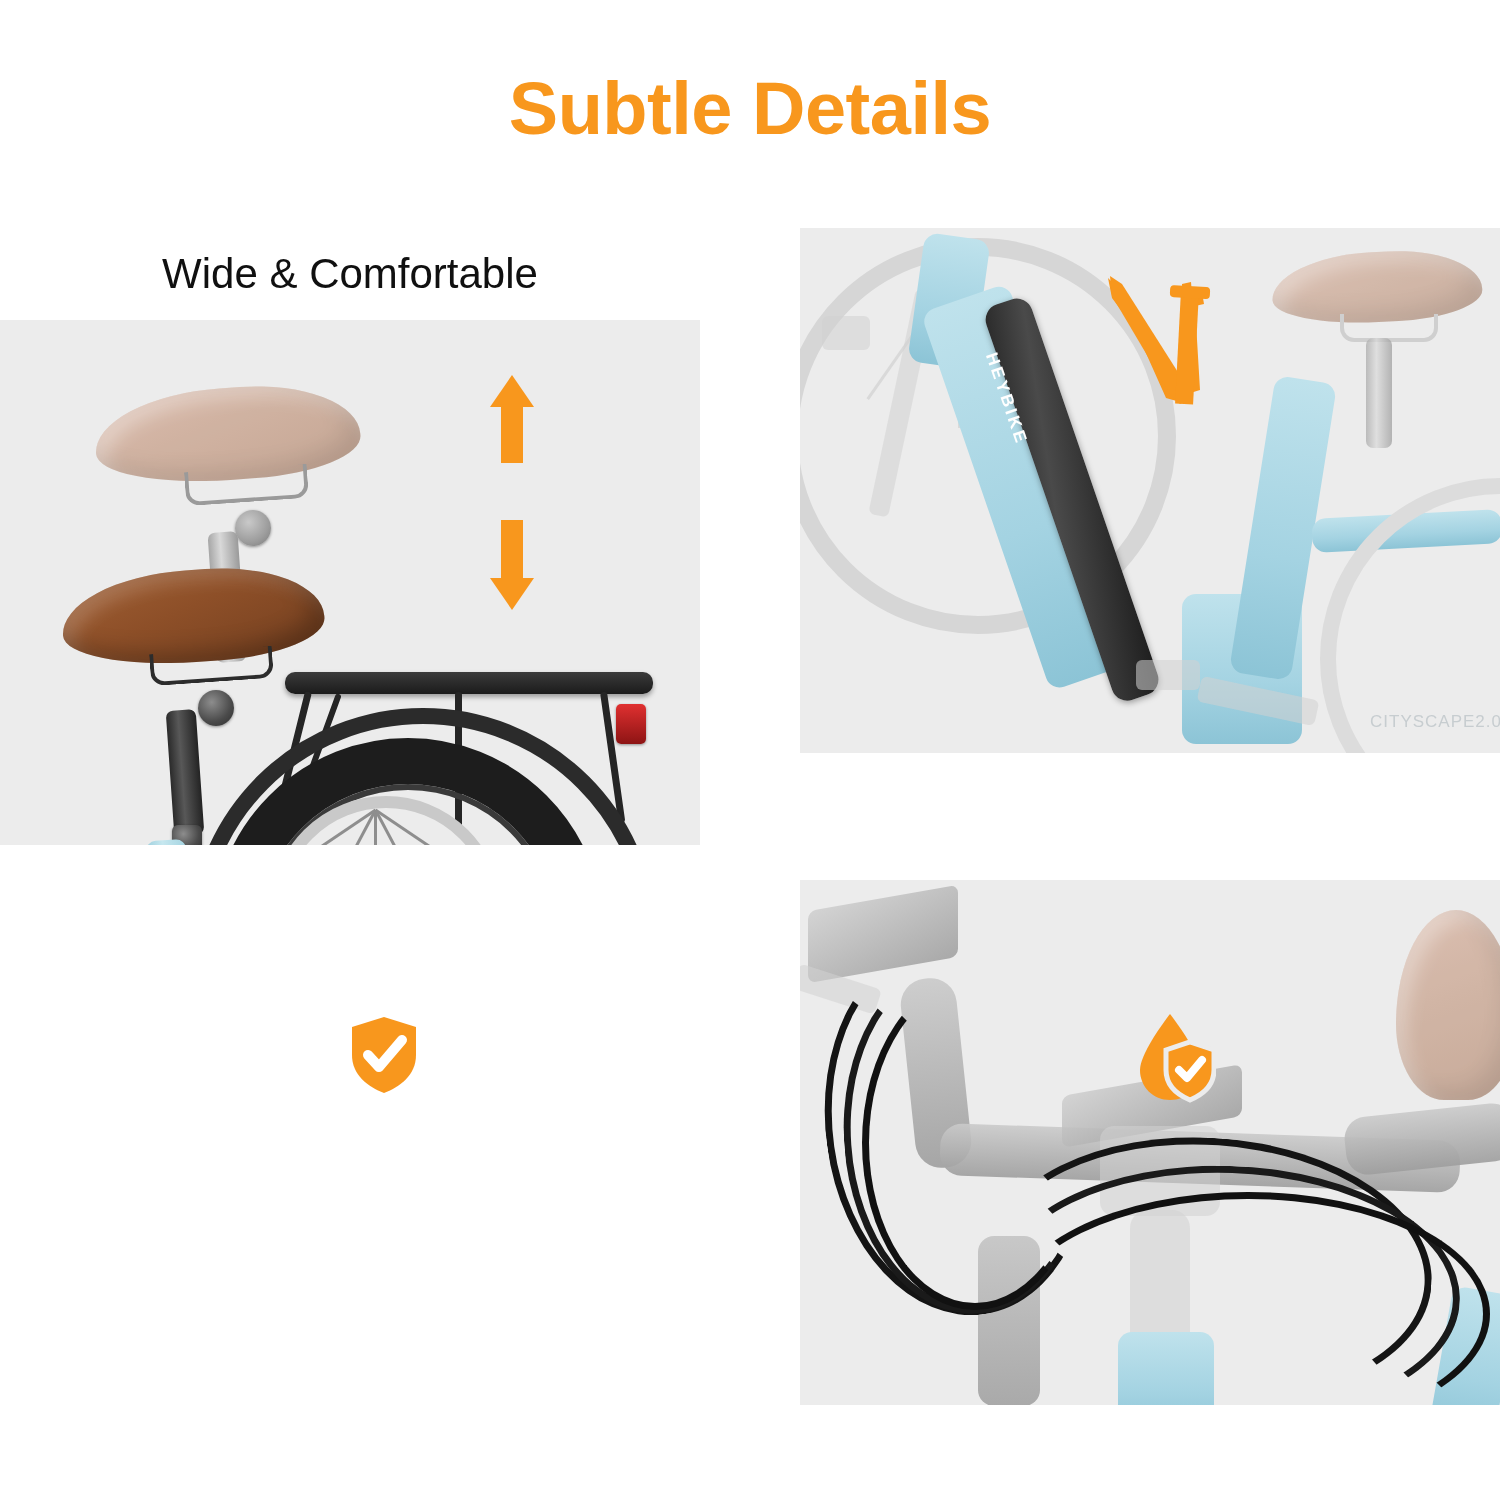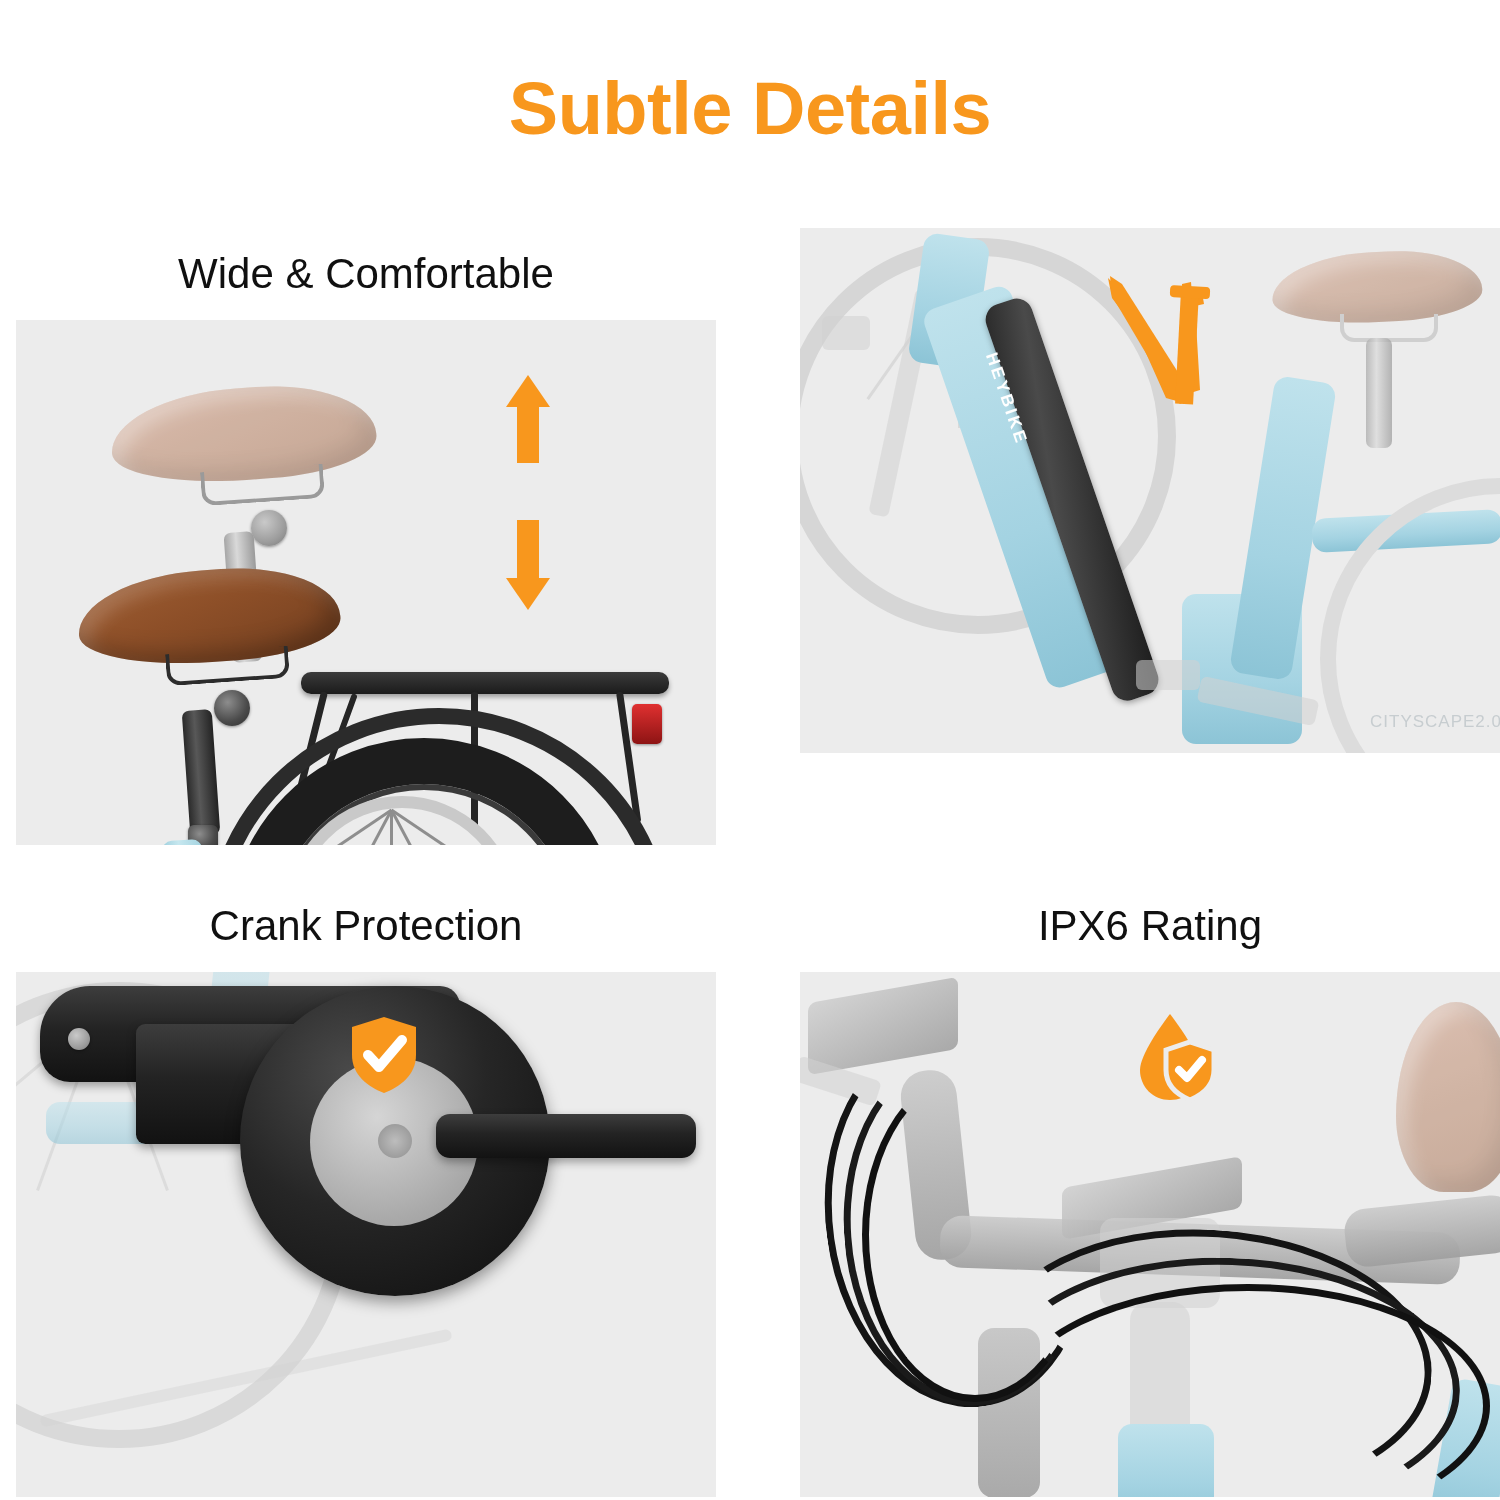--- a/index.html
+++ b/index.html
@@ -39,21 +39,21 @@
     position: absolute;
     top: 228px;
     left: 0;
     width: 1500px;
     height: 1272px;
   }
   .cell {
     position: absolute;
     width: 700px;
   }
-  .cell.col-l { left: 16px; }
+  .cell.col-l { left: 0; }
   .cell.col-r { left: 800px; }
   .cell.row-t { top: 0; }
   .cell.row-b { top: 652px; }
 
   .cell-title {
     height: 92px;
     line-height: 92px;
     font-size: 42px;
     font-weight: 500;
     color: #101010;
@@ -359,47 +359,22 @@
         <div class="post silver" style="left:566px; top:110px; width:26px; height:110px; opacity:.7;"></div>
 
         <div class="rim" style="left:520px; top:250px; width:330px; height:330px; border-color:#dcdcdc; border-width:16px;"></div>
 
         <div class="ghost-part" style="left:398px; top:460px; width:120px; height:26px; transform:rotate(12deg);"></div>
         <div class="ghost-part" style="left:336px; top:432px; width:64px; height:30px;"></div>
         <div class="cityscape-text" style="left:570px; top:484px; font-size:17px; color:#c7cdd0;">CITYSCAPE2.0</div>
       </div>
     </div>
 
-    <div class="cell col-l row-b">
-      <div class="cell-title">Crank Protection</div>
-      <div class="panel">
-
-        <div class="rim" style="left:-130px; top:10px; width:430px; height:430px; border-color:#d9d9d9; border-width:18px;"></div>
-        <div class="spoke" style="left:85px; top:40px; height:190px; background:#dcdcdc; transform:rotate(20deg);"></div>
-        <div class="spoke" style="left:85px; top:40px; height:190px; background:#dcdcdc; transform:rotate(-20deg);"></div>
-        <div class="spoke" style="left:85px; top:40px; height:190px; background:#dcdcdc; transform:rotate(50deg);"></div>
-
-        <div class="frame-blue" style="left:30px; top:130px; width:300px; height:42px; opacity:.55;"></div>
-        <div class="frame-blue" style="left:190px; top:-20px; width:56px; height:180px; opacity:.5; transform:rotate(6deg);"></div>
-        <div class="cityscape-text" style="left:148px; top:128px;">CITYSCAPE2.0</div>
-
-        <div class="chainguard-arm" style="left:24px; top:14px; width:420px; height:96px; border-radius:50px 20px 40px 30px;"></div>
-        <div class="chainguard-arm" style="left:120px; top:52px; width:300px; height:120px; border-radius:10px 60px 70px 10px;"></div>
-        <div class="chainguard-disc" style="left:224px; top:14px; width:310px; height:310px;"></div>
-        <div class="chainring-ghost" style="left:294px; top:86px; width:168px; height:168px;"></div>
-        <div class="chainring-ghost" style="left:362px; top:152px; width:34px; height:34px; background:radial-gradient(circle,#bdbdbd,#8f8f8f);"></div>
-        <div class="chainguard-arm" style="left:420px; top:142px; width:260px; height:44px; border-radius:14px;"></div>
-        <div class="clamp light" style="left:52px; top:56px; width:22px; height:22px;"></div>
-
-        <div class="ghost-part" style="left:20px; top:400px; width:420px; height:12px; transform:rotate(-12deg); opacity:.4;"></div>
-      </div>
-    </div>
 
     <div class="cell col-r row-b">
-      <div class="cell-title">IPX6 Rating</div>
       <div class="panel">
 
         <div class="display-unit" style="left:8px; top:18px; width:150px; height:72px;"></div>
         <div class="ghost-part" style="left:-6px; top:96px; width:86px; height:26px; transform:rotate(18deg);"></div>
 
         <div class="bar" style="left:108px; top:98px; width:56px; height:190px; transform:rotate(-6deg); border-radius:26px;"></div>
         <div class="bar" style="left:140px; top:252px; width:520px; height:52px; transform:rotate(2deg);"></div>
         <div class="bar" style="left:545px; top:230px; width:170px; height:58px; transform:rotate(-6deg);"></div>
 
         <div class="display-unit" style="left:262px; top:200px; width:180px; height:52px;"></div>

